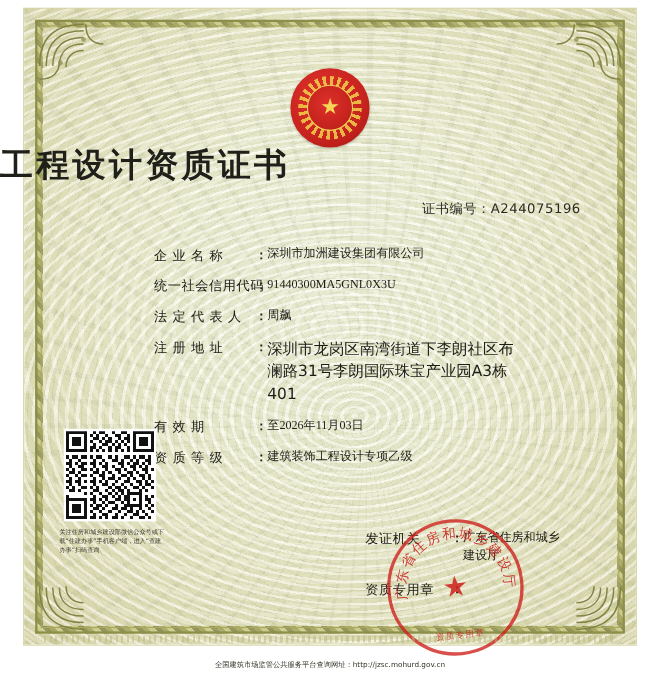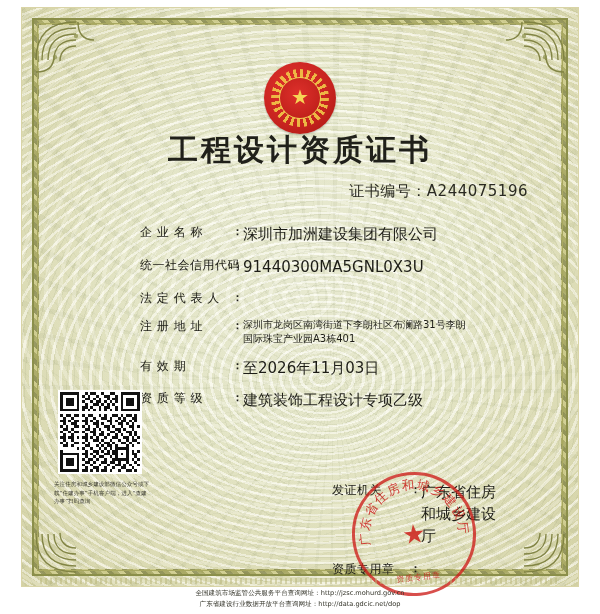--- a/index.html
+++ b/index.html
@@ -101,49 +101,49 @@
     background:radial-gradient(circle at 45% 40%,#de302b,#b81c17);
     border:1px solid #f0cf55;
   }
   .emblem .star{
     position:absolute;left:50%;top:50%;transform:translate(-50%,-56%);
     color:#f6d556;font-size:20px;line-height:20px;
   }
   
   .title{
     position:absolute;left:0;right:0;top:130px;
-    text-align:center;
+    text-align:left;
     font-family:"DejaVu Serif","Liberation Serif",serif;
     font-size:30px;font-weight:bold;letter-spacing:3px;
     color:#20201a;
   }
   .cert-no{
     position:absolute;right:72px;top:182px;
-    font-size:15px;color:#2a2a22;letter-spacing:.5px;
+    font-size:12px;color:#2a2a22;letter-spacing:.5px;
   }
   
   .fields{
     position:absolute;left:140px;top:224px;width:330px;
   }
   .row{
     display:flex;align-items:flex-start;
     margin-bottom:11px;
     font-size:11px;color:#1d1d17;
   }
   .lbl{
     width:92px;flex:0 0 92px;
     font-size:12px;font-weight:normal;color:#1b1b15;
     letter-spacing:.5px;white-space:nowrap;
   }
   .colon{flex:0 0 10px;text-align:center;font-weight:bold;}
   .val{
-    flex:1;font-size:10px;line-height:1.45;color:#1d1d17;
+    flex:1;font-size:14px;line-height:1.45;color:#1d1d17;
     word-break:break-all;
   }
-  .val.big{font-size:15px;}
+  .val.big{font-size:11px;font-family:Liberation Serif, serif;}
   
   .qr{
     position:absolute;left:58px;top:390px;width:84px;height:84px;
     background:#fff;
     padding:2px;
     box-sizing:border-box;
   }
   .qr svg{display:block;}
   .qr-note{
     position:absolute;left:54px;top:480px;width:96px;
@@ -270,20 +270,21 @@
       <div class="val big">深圳市加洲建设集团有限公司</div>
     </div>
     <div class="row">
       <div class="lbl">统一社会信用代码</div>
       <div class="colon">：</div>
       <div class="val big">91440300MA5GNL0X3U</div>
     </div>
     <div class="row">
       <div class="lbl">法 定 代 表 人</div>
       <div class="colon">：</div>
+      <div class="val big">周飙</div>
     </div>
     <div class="row">
       <div class="lbl">注 册 地 址</div>
       <div class="colon">：</div>
       <div class="val">深圳市龙岗区南湾街道下李朗社区布澜路31号李朗国际珠宝产业园A3栋401</div>
     </div>
     <div class="row">
       <div class="lbl">有 效 期</div>
       <div class="colon">：</div>
       <div class="val big">至2026年11月03日</div>
@@ -371,16 +372,15 @@
       </text>
     </svg>
     <div class="star">★</div>
     <div class="bottom-txt">资质专用章</div>
   </div>
 
   <div class="tiny-edge"></div>
 
   <div class="footer">
     <div>全国建筑市场监管公共服务平台查询网址：http://jzsc.mohurd.gov.cn</div>
-    <div>广东省建设行业数据开放平台查询网址：http://data.gdcic.net/dop</div>
   </div>
 
 </div>
 
 </body></html>

